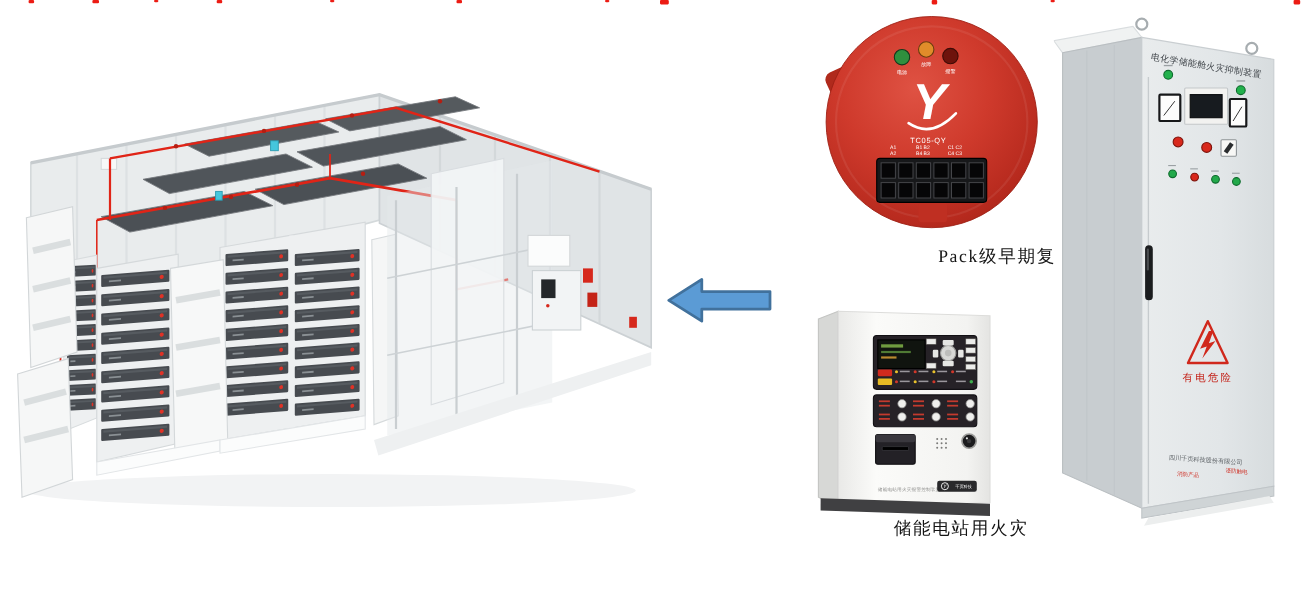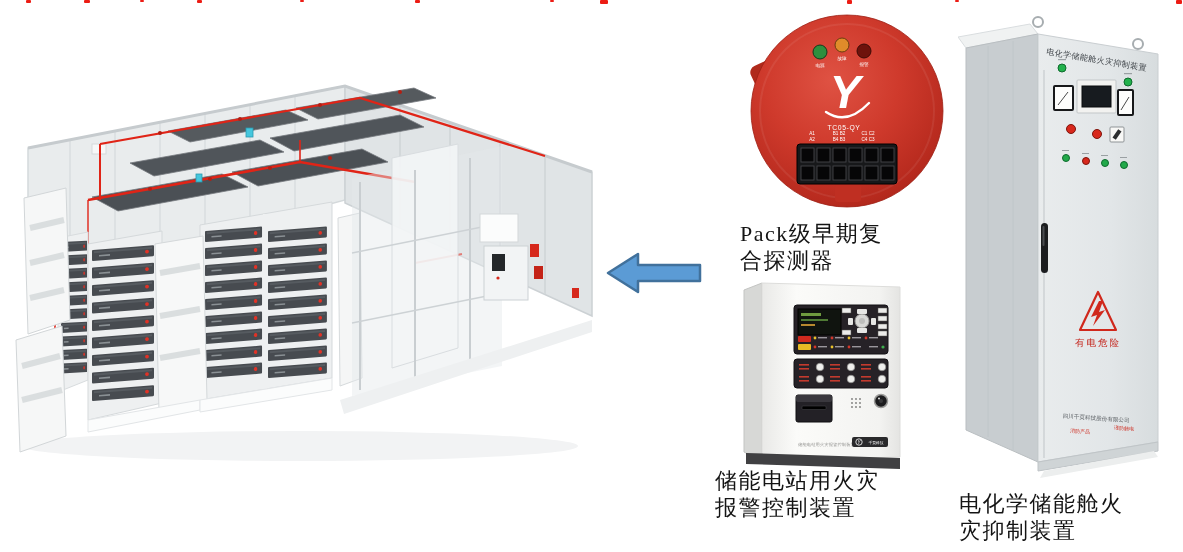--- a/index.html
+++ b/index.html
@@ -1,20 +1,20 @@
 <!DOCTYPE html>
 <html><head>
 <meta charset="utf-8">
 <style>
   html,body{margin:0;padding:0;background:#fff}
   .stage{position:relative;width:1183px;height:552px;background:#fff;overflow:hidden;
          font-family:"Liberation Sans",sans-serif}
   .abs{position:absolute}
-  .caption{position:absolute;text-align:left;color:#141414;
-           font-family:"Liberation Serif",serif;font-size:22px;line-height:27px;letter-spacing:1.5px}
+  .caption{position:absolute;text-align:right;color:#141414;
+           font-family:"Liberation Serif",serif;font-size:16px;line-height:27px;letter-spacing:1.5px}
   .caption span{display:block}
   .frag{position:absolute;top:0;background:#ec1c14;border-radius:1px}
   svg{display:block}
   text{font-family:"Liberation Sans",sans-serif}
 </style>
 </head>
 <body>
 
 <div class="stage">
 
@@ -256,21 +256,20 @@
         <rect x="91" y="158" width="13" height="14"></rect>
           <rect x="107" y="158" width="13" height="14"></rect>
         <rect x="123" y="158" width="13" height="14"></rect>
           <rect x="139" y="158" width="13" height="14"></rect>
       </g>
     </g>
   </svg>
 
   <div class="caption" style="left:740px;top:220px;width:220px">
     <span>Pack级早期复</span>
-    <span>合探测器</span>
   </div>
 
   <svg class="abs" style="left:740px;top:278px" width="190" height="208" viewBox="0 0 190 208">
     <defs>
       <linearGradient id="panelGrad" x1="0" y1="0" x2="1" y2="0">
         <stop offset="0%" stop-color="#e9e9e7"></stop>
           <stop offset="25%" stop-color="#fbfbf9"></stop>
         <stop offset="85%" stop-color="#f3f3f1"></stop>
           <stop offset="100%" stop-color="#e4e4e2"></stop>
       </linearGradient>
@@ -379,21 +378,20 @@
     <g>
       <rect x="112" y="159" width="36" height="10" rx="2" fill="#29292b"></rect>
       <circle cx="119" cy="164" r="3.2" fill="none" stroke="#ffffff" stroke-width="0.8"></circle>
       <text x="119" y="166" font-size="4.5" font-style="italic" fill="#ffffff" text-anchor="middle">Y</text>
       <text x="136" y="166" font-size="3.8" fill="#ffffff" text-anchor="middle">千页科技</text>
     </g>
   </svg>
 
   <div class="caption" style="left:715px;top:467px;width:220px">
     <span>储能电站用火灾</span>
-    <span>报警控制装置</span>
   </div>
 
   <svg class="abs" style="left:958px;top:10px" width="205" height="472" viewBox="0 0 205 472">
     <defs>
       <linearGradient id="cabGrad" x1="0" y1="0" x2="1" y2="0">
         <stop offset="0%" stop-color="#e9eced"></stop>
           <stop offset="60%" stop-color="#e2e6e8"></stop>
         <stop offset="100%" stop-color="#d7dcde"></stop>
       </linearGradient>
     </defs>
@@ -460,18 +458,14 @@
     </g>
 
     <text x="138" y="410" font-size="5.6" fill="#585d61" text-anchor="middle" transform="rotate(4 138 410)">四川千页科技股份有限公司</text>
     <text x="122" y="423" font-size="5" fill="#cf3126" text-anchor="middle" transform="rotate(4 122 423)">消防产品</text>
     <text x="166" y="420" font-size="5" fill="#cf3126" text-anchor="middle" transform="rotate(4 166 420)">谨防触电</text>
 
     <polygon points="80,452 200,432 200,441 80,461" fill="#cfd4d6" stroke="#bfc4c7"></polygon>
     <polygon points="86,461 196,441 200,447 82,468" fill="#eceeee"></polygon>
   </svg>
 
-  <div class="caption" style="left:959px;top:490px;width:220px">
-    <span>电化学储能舱火</span>
-    <span>灾抑制装置</span>
-  </div>
 
 </div>
 
 </body></html>

